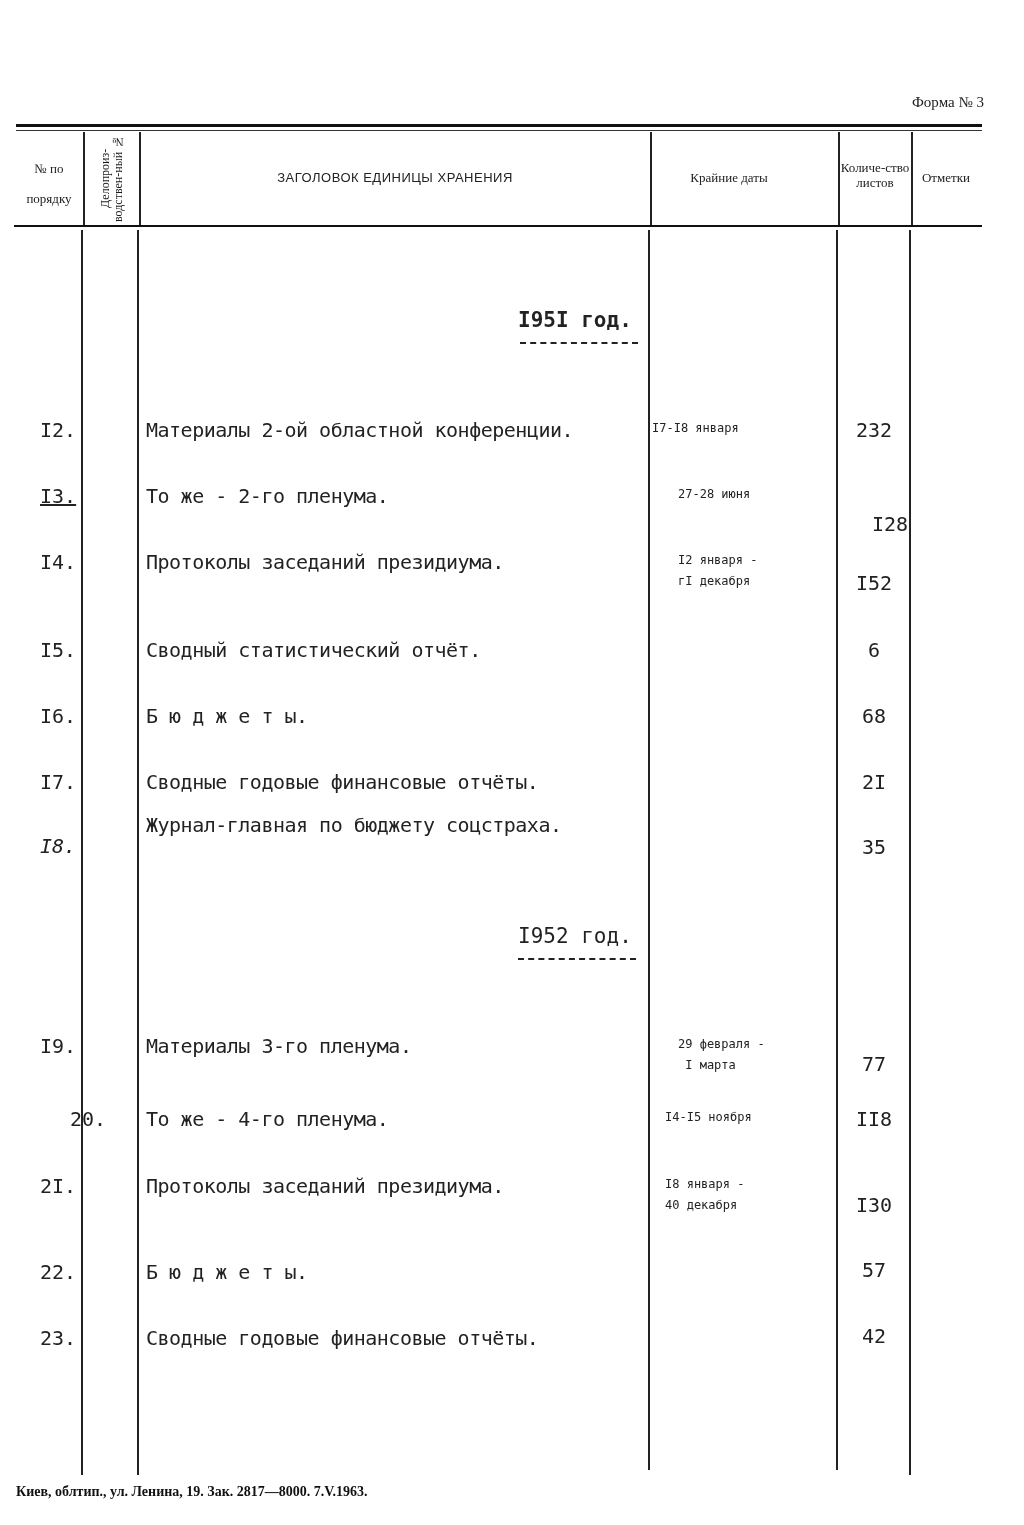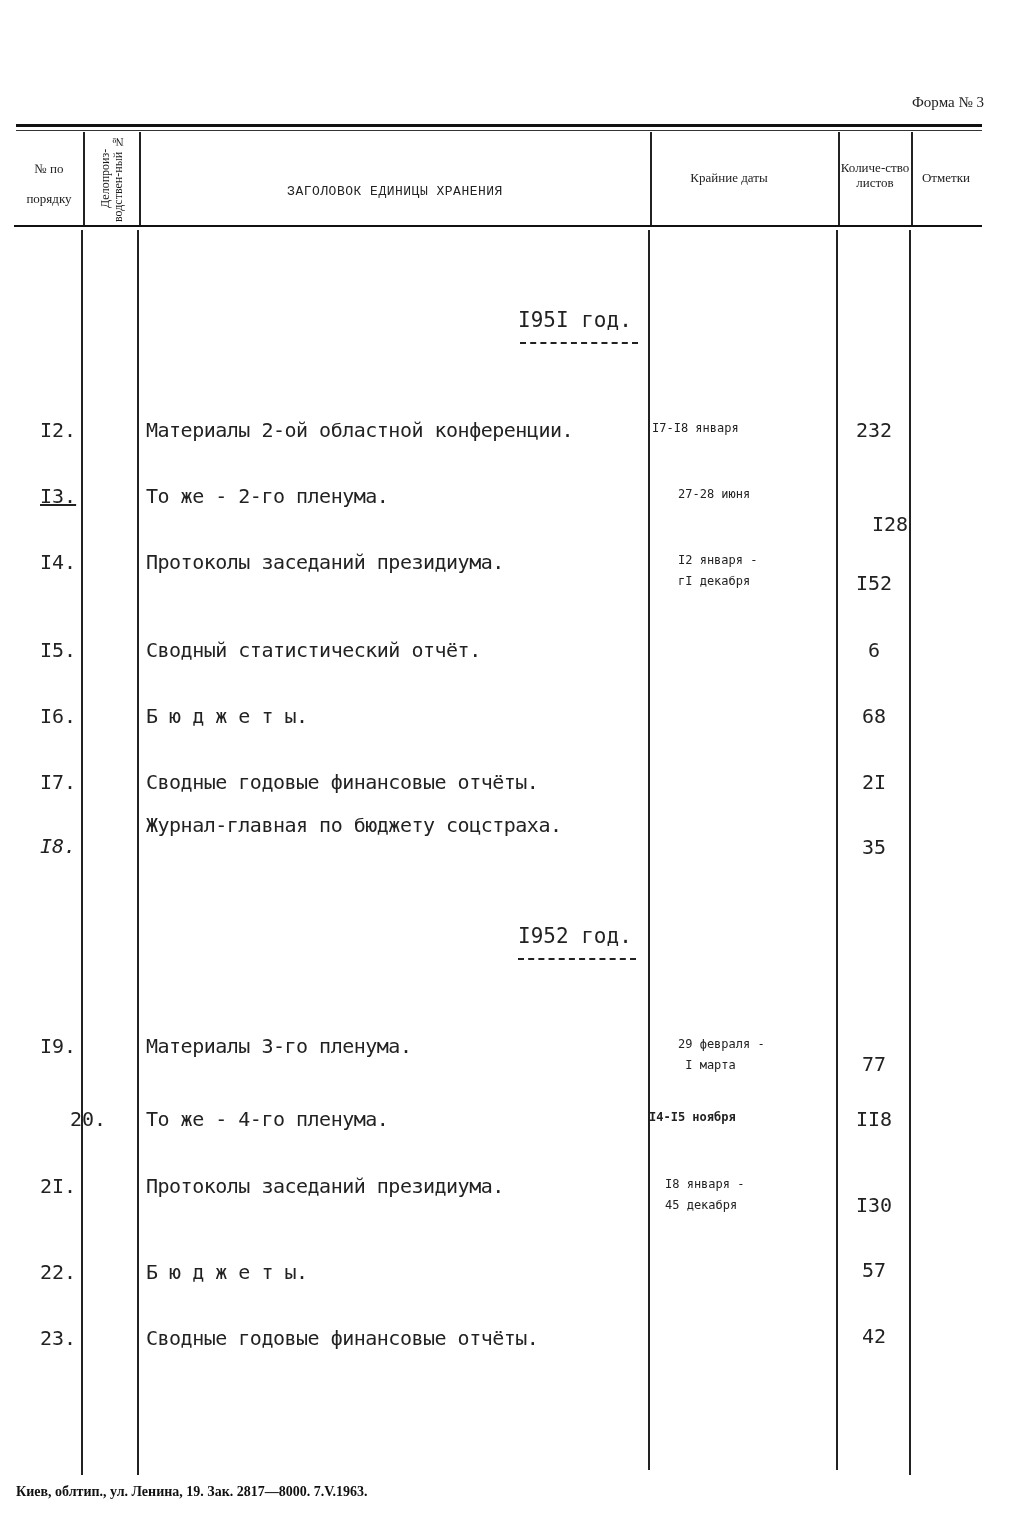--- a/index.html
+++ b/index.html
@@ -9,21 +9,21 @@
     }
     .form-label {
       position: absolute; right: 40px; top: 94px;
       font-family: "Liberation Serif", serif; font-size: 15px; color: #222;
     }
     .rule-top { position: absolute; left: 16px; width: 966px; top: 124px; height: 3px; background: #111; }
     .rule-top2 { position: absolute; left: 16px; width: 966px; top: 130px; height: 1px; background: #333; }
     .rule-head { position: absolute; left: 14px; width: 968px; top: 225px; height: 2px; background: #111; }
     .vline { position: absolute; width: 1.5px; background: #222; }
     .hdr { position: absolute; font-family: "Liberation Serif", serif; font-size: 13px; text-align: center; color: #222; }
-    .hdr-sans { font-family: Liberation Mono, monospace; font-size: 13px; letter-spacing: 0.5px; margin-top: 14px; }
+    .hdr-sans { font-family: Liberation Sans, sans-serif; font-size: 13px; letter-spacing: 0.5px; }
     .vert {
       position: absolute; left: 86px; top: 132px; width: 52px; height: 92px;
       display: flex; align-items: center; justify-content: center;
     }
     .vert span {
       writing-mode: vertical-rl; transform: rotate(180deg);
       font-family: "Liberation Serif", serif; font-size: 12px; line-height: 13px; text-align: center;
     }
     .tw { font-family: "DejaVu Sans Mono", monospace; font-size: 20px; color: #222; position: absolute; white-space: pre; letter-spacing: -0.5px; }
     .year { position: absolute; font-family: "DejaVu Sans Mono", monospace; font-size: 21px; color: #222; }
@@ -58,21 +58,21 @@
 
 <div class="hdr" style="left:16px; top:154px; width:66px; line-height:30px;">№ по порядку</div>
 <div class="vert">
   <span>Делопроиз-водствен-ный №</span>
 </div>
 <div class="hdr hdr-sans" style="left:140px; top:170px; width:510px;">ЗАГОЛОВОК ЕДИНИЦЫ ХРАНЕНИЯ</div>
 <div class="hdr" style="left:651px; top:170px; width:156px;">Крайние даты</div>
 <div class="hdr" style="left:840px; top:160px; width:70px; line-height:15px;">Количе-ство листов</div>
 <div class="hdr" style="left:912px; top:170px; width:68px;">Отметки</div>
 
-<div class="year" style="left:518px; top:308px;">I95I год.</div>
+<div class="year" style="left:518px; top:308px;font-weight:bold;">I95I год.</div>
 <div class="year-ul" style="left:520px; top:342px; width:118px;"></div>
 
 <div>
   <div class="num" style="top:418px;">I2.</div>
   <div class="tw" style="left:146px; top:418px;">Материалы 2-ой областной конференции.</div>
   <div class="dates" style="top:418px;">I7-I8 января</div>
   <div class="count" style="top:418px;">232</div>
 </div>
 <div>
   <div class="num" style="top:484px;text-decoration:underline;">I3.</div>
@@ -114,28 +114,28 @@
 <div>
   <div class="num" style="top:1034px;">I9.</div>
   <div class="tw" style="left:146px; top:1034px;">Материалы 3-го пленума.</div>
   <div class="dates" style="top:1034px; left:678px;">29 февраля -
  I марта</div>
   <div class="count" style="top:1052px;">77</div>
 </div>
 <div>
   <div class="num" style="top:1107px;margin-left:30px;">20.</div>
   <div class="tw" style="left:146px; top:1107px;">То же - 4-го пленума.</div>
-  <div class="dates" style="top:1107px; left:649px;font-weight:bold;">I4-I5 ноября</div>
+  <div class="dates" style="top:1107px; left:665px;">I4-I5 ноября</div>
   <div class="count" style="top:1107px;">II8</div>
 </div>
 <div>
   <div class="num" style="top:1174px;">2I.</div>
   <div class="tw" style="left:146px; top:1174px;">Протоколы заседаний президиума.</div>
   <div class="dates" style="top:1174px; left:665px;">I8 января -
-45 декабря</div>
+40 декабря</div>
   <div class="count" style="top:1193px;">I30</div>
 </div>
 <div>
   <div class="num" style="top:1260px;">22.</div>
   <div class="tw" style="left:146px; top:1260px;">Б ю д ж е т ы.</div>
   <div class="count" style="top:1258px;">57</div>
 </div>
 <div>
   <div class="num" style="top:1326px;">23.</div>
   <div class="tw" style="left:146px; top:1326px;">Сводные годовые финансовые отчёты.</div>

